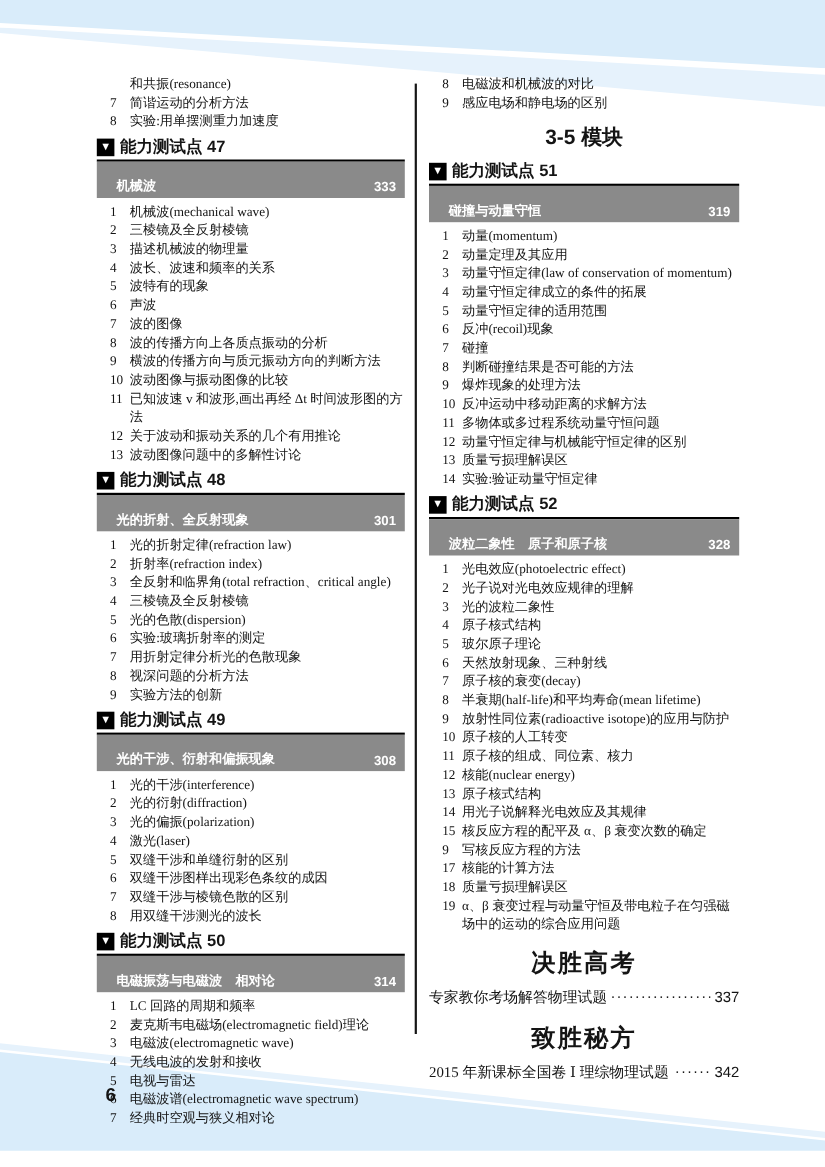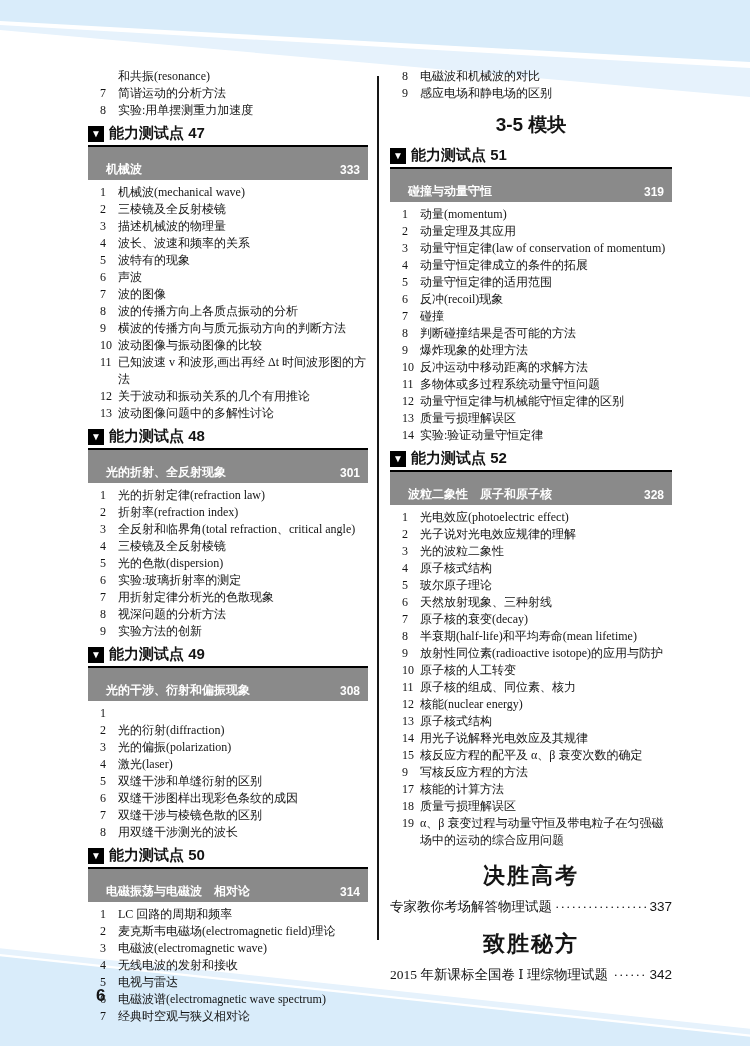--- a/index.html
+++ b/index.html
@@ -191,20 +191,21 @@
         <div class="sec-head">
           <span class="tri">▼</span>
           <span class="sec-title">能力测试点 49</span>
         </div>
         <div class="sec-bar">
           <span>光的干涉、衍射和偏振现象</span>
           <span>308</span>
         </div>
         <div class="row">
           <span class="num">1</span>
+          <span class="txt">光的干涉(interference)</span>
         </div>
         <div class="row">
           <span class="num">2</span>
           <span class="txt">光的衍射(diffraction)</span>
         </div>
         <div class="row">
           <span class="num">3</span>
           <span class="txt">光的偏振(polarization)</span>
         </div>
         <div class="row">

